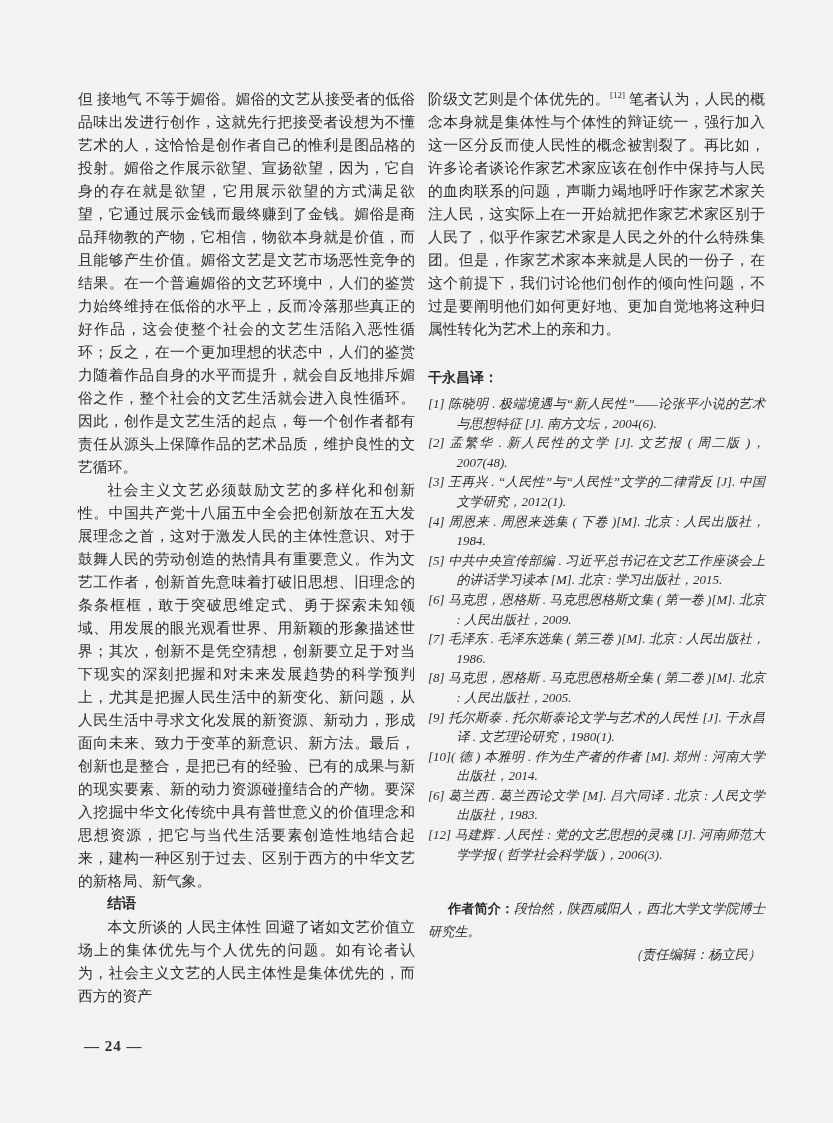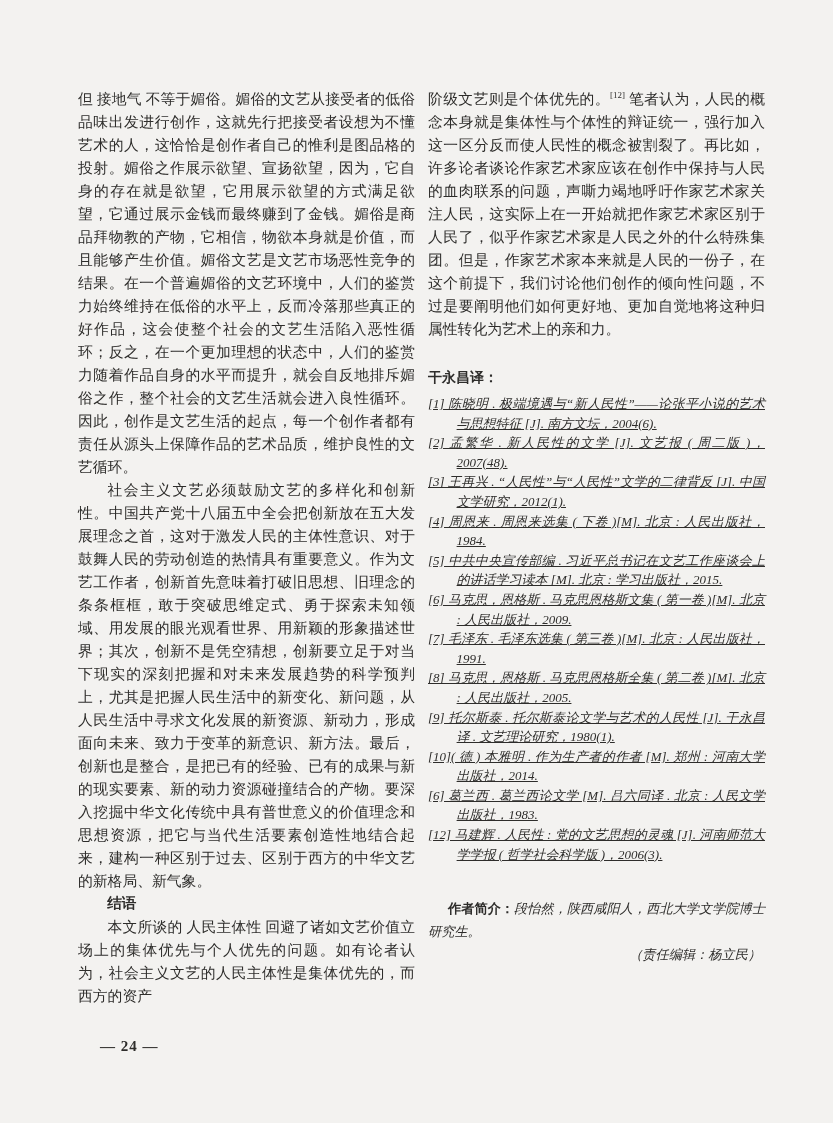--- a/index.html
+++ b/index.html
@@ -54,21 +54,20 @@
     margin: 0;
     padding: 0;
     font-size: 13px;
     line-height: 19.6px;
     font-style: italic;
   }
   ul.refs li {
     padding-left: 2.2em;
     text-indent: -2.2em;
     text-align: justify;
-    text-decoration: underline;
   }
   .author-block {
     margin-top: 33px;
     font-size: 13.2px;
     line-height: 23px;
   }
   .author-line { text-align: justify; }
   .author-label {
     font-family: "Liberation Sans", "DejaVu Sans", sans-serif;
     font-weight: bold;
@@ -76,21 +75,21 @@
     margin-left: 20px;
   }
   .author-text { font-style: italic; }
   .editor-line {
     text-align: right;
     font-style: italic;
     padding-right: 4px;
   }
   .footer-page-number {
     position: absolute;
-    left: 100px;
+    left: 84px;
     top: 1038px;
     font-size: 15px;
     font-weight: bold;
     letter-spacing: 1px;
   }
 </style>
 </head>
 <body>
 
 <div class="page">
@@ -107,21 +106,21 @@
 
     <p class="refs-heading">干永昌译：</p>
 
     <ul class="refs">
       <li>[1] 陈晓明 . 极端境遇与“新人民性”——论张平小说的艺术与思想特征 [J]. 南方文坛，2004(6).</li>
       <li>[2] 孟繁华 . 新人民性的文学 [J]. 文艺报 ( 周二版 )，2007(48).</li>
       <li>[3] 王再兴 . “人民性”与“人民性”文学的二律背反 [J]. 中国文学研究，2012(1).</li>
       <li>[4] 周恩来 . 周恩来选集 ( 下卷 )[M]. 北京 : 人民出版社，1984.</li>
       <li>[5] 中共中央宣传部编 . 习近平总书记在文艺工作座谈会上的讲话学习读本 [M]. 北京 : 学习出版社，2015.</li>
       <li>[6] 马克思，恩格斯 . 马克思恩格斯文集 ( 第一卷 )[M]. 北京 : 人民出版社，2009.</li>
-      <li>[7] 毛泽东 . 毛泽东选集 ( 第三卷 )[M]. 北京 : 人民出版社，1991.</li>
+      <li>[7] 毛泽东 . 毛泽东选集 ( 第三卷 )[M]. 北京 : 人民出版社，1986.</li>
       <li>[8] 马克思，恩格斯 . 马克思恩格斯全集 ( 第二卷 )[M]. 北京 : 人民出版社，2005.</li>
       <li>[9] 托尔斯泰 . 托尔斯泰论文学与艺术的人民性 [J]. 干永昌译 . 文艺理论研究，1980(1).</li>
       <li>[10]( 德 ) 本雅明 . 作为生产者的作者 [M]. 郑州 : 河南大学出版社，2014.</li>
       <li>[6] 葛兰西 . 葛兰西论文学 [M]. 吕六同译 . 北京 : 人民文学出版社，1983.</li>
       <li>[12] 马建辉 . 人民性 : 党的文艺思想的灵魂 [J]. 河南师范大学学报 ( 哲学社会科学版 )，2006(3).</li>
     </ul>
 
     <div class="author-block">
       <p class="author-line"><span class="author-label">作者简介：</span><span class="author-text">段怡然，陕西咸阳人，西北大学文学院博士研究生。</span></p>
       <p class="editor-line">（责任编辑：杨立民）</p>

